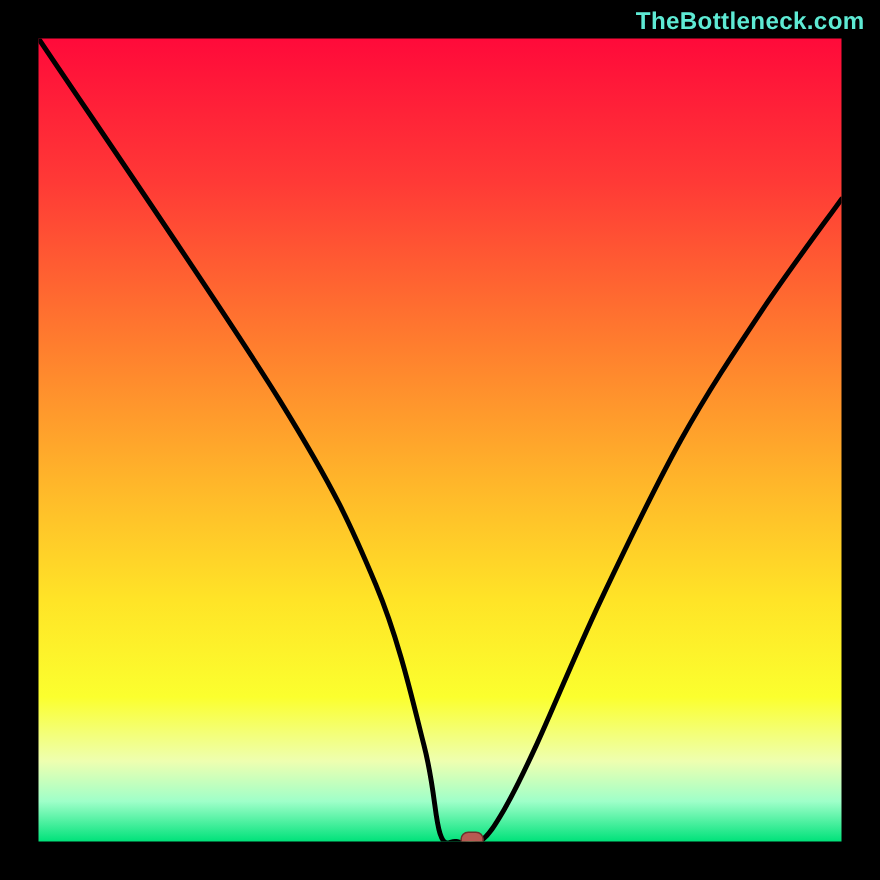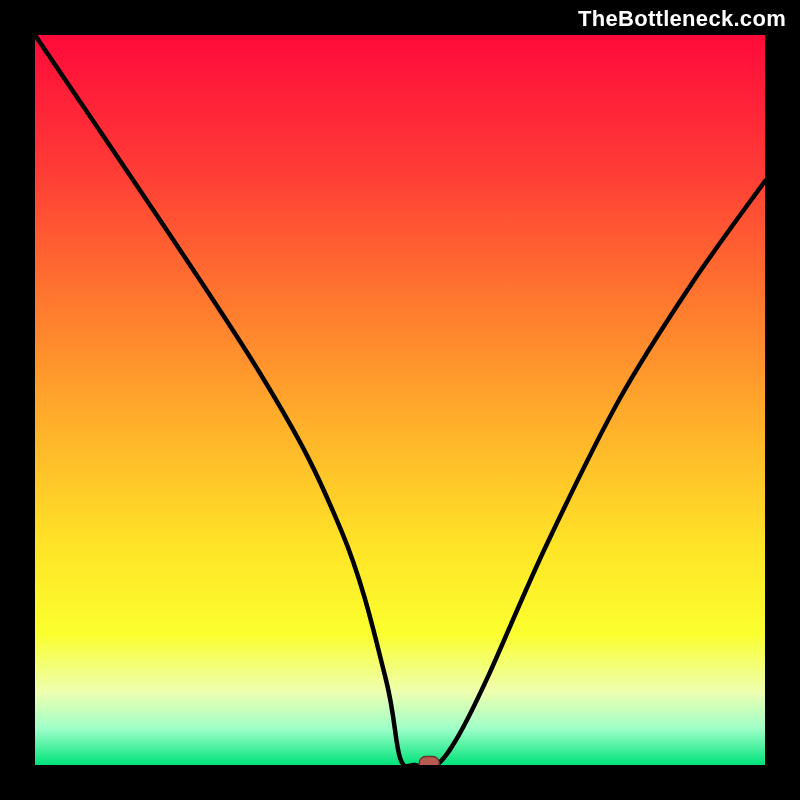--- a/index.html
+++ b/index.html
@@ -16,21 +16,21 @@
     width: 800px;
     height: 800px;
     box-sizing: border-box;
   }
   .watermark {
     position: absolute;
     top: 6px;
     right: 14px;
     font-size: 22px;
     font-weight: 600;
-    color: #ffffff;
+    color: #5eead4;
     letter-spacing: 0.3px;
     z-index: 10;
     user-select: none;
   }
   svg.plot {
     position: absolute;
     left: 0;
     top: 0;
     width: 800px;
     height: 800px;

